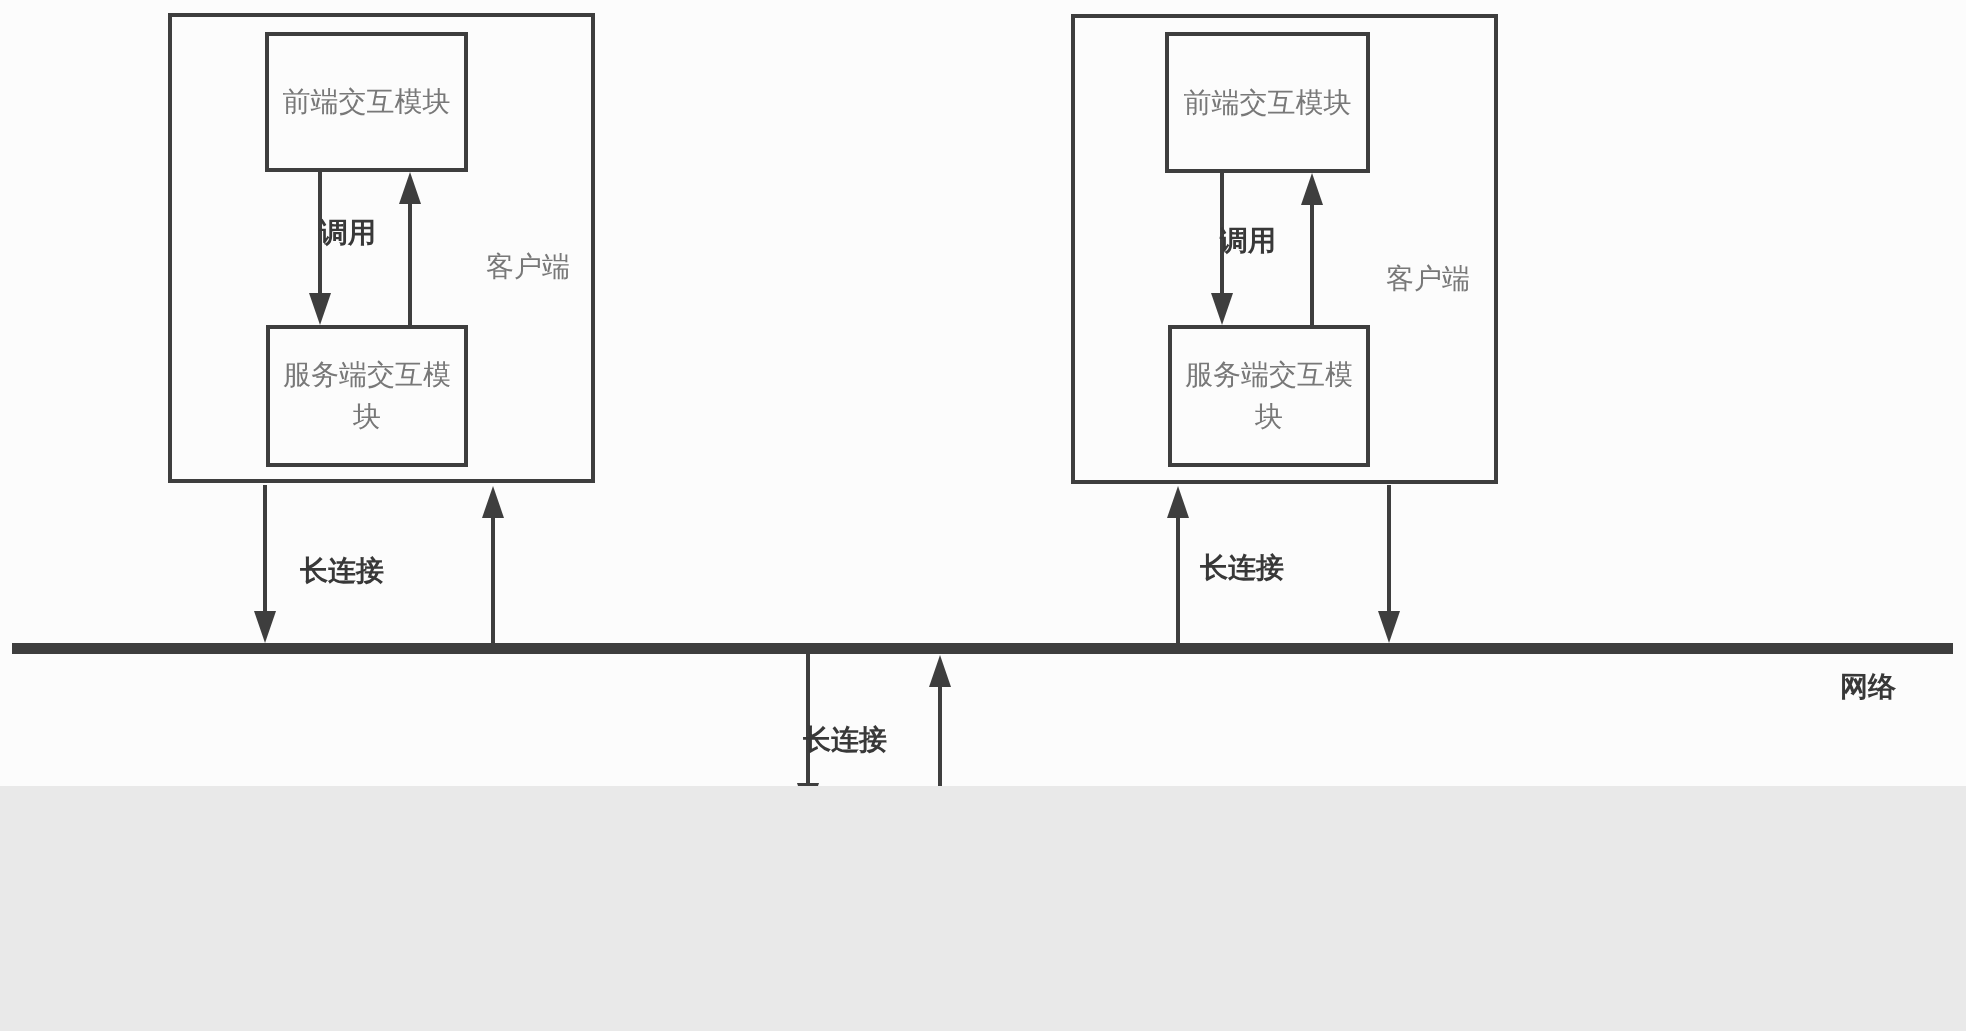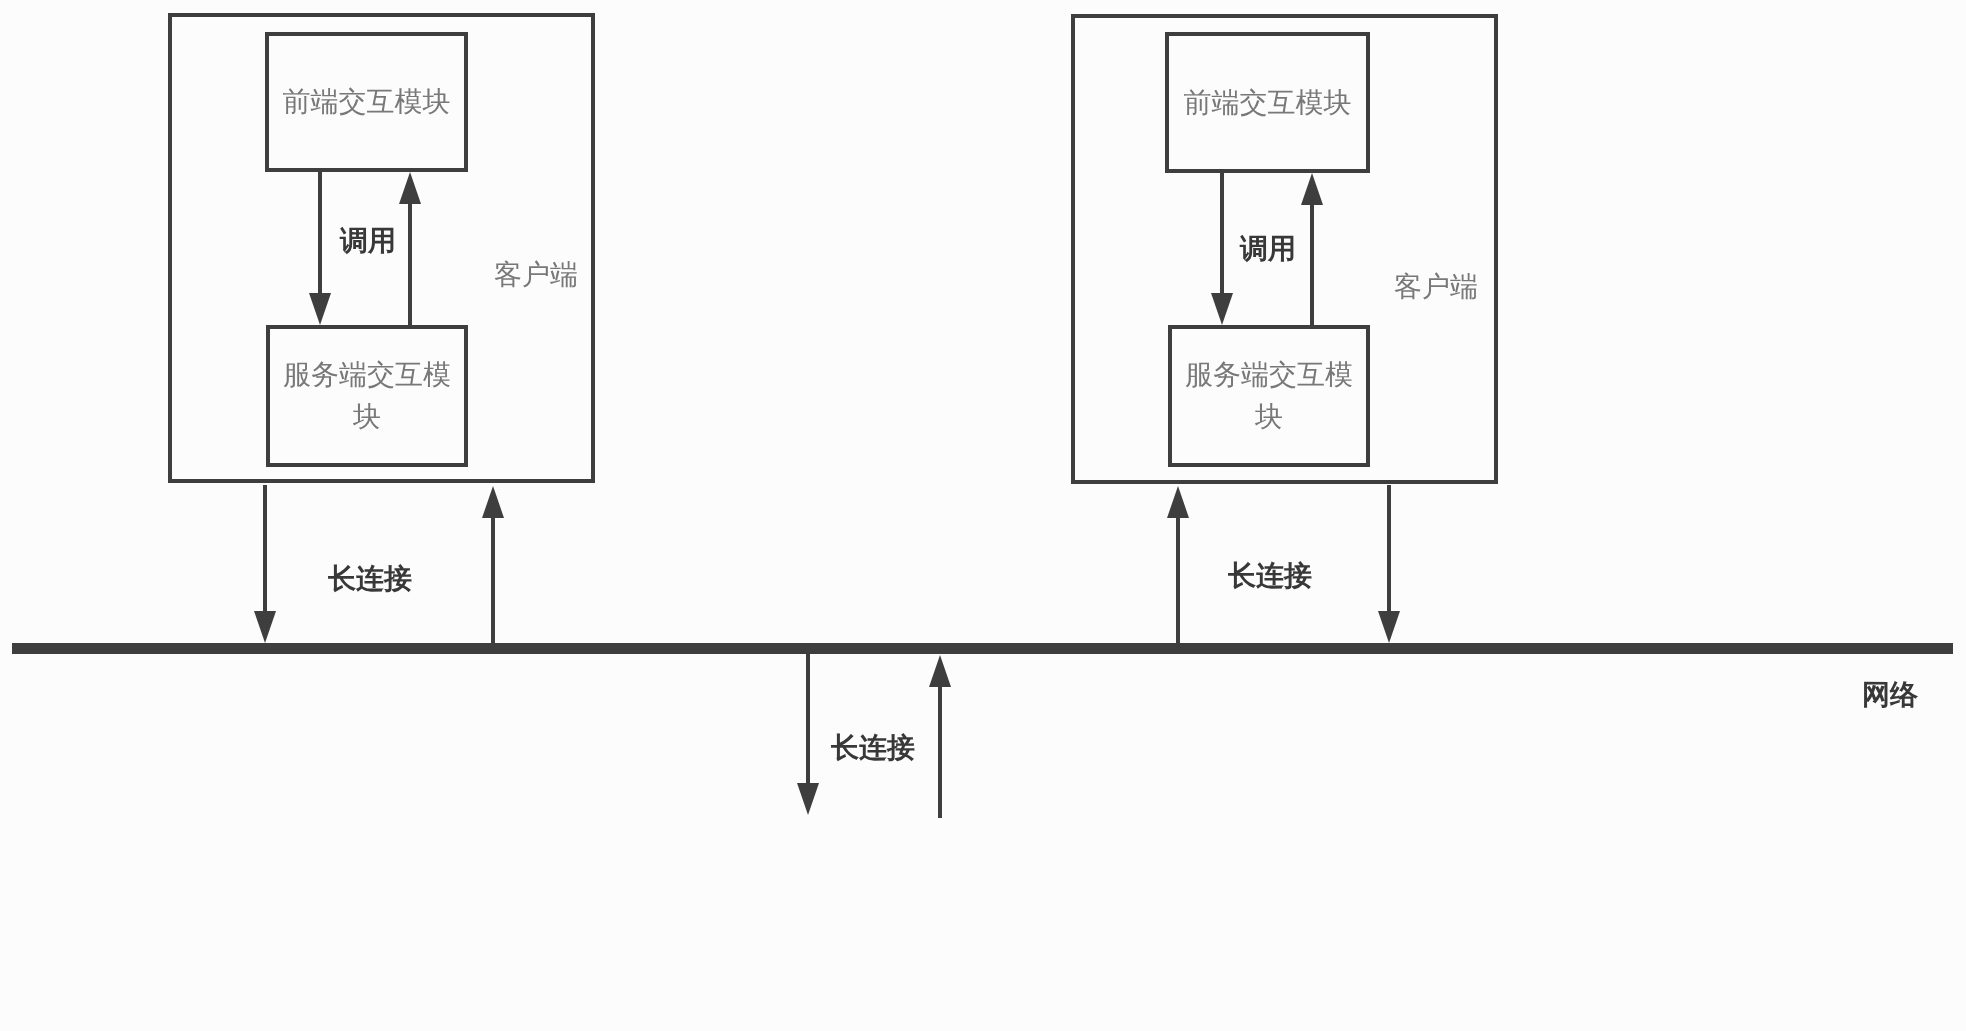--- a/index.html
+++ b/index.html
@@ -3,21 +3,21 @@
 <meta charset="utf-8">
 <style>
   :root{
     --ink:#3e3e3e;
     --muted:#787878;
     --bg:#fcfcfc;
   }
   html,body{margin:0;padding:0;background:#e9e9e9;}
   .stage{
     position:relative;
-    width:1966px;height:1031px;
+    width:1966px;height:786px;
     background:var(--bg);
     overflow:hidden;
     font-family:"Liberation Sans","DejaVu Sans",sans-serif;
   }
   .group{position:absolute;inset:0;}
   .box{
     position:absolute;
     box-sizing:border-box;
     border:4px solid var(--ink);
     background:var(--bg);
@@ -25,23 +25,21 @@
     text-align:center;
   }
   .module-label{
     color:var(--muted);
     font-size:28px;
     line-height:1.5;
     padding:0 10px;
   }
   .float-label{
     position:absolute;
-    text-align:center;
     white-space:nowrap;
-    margin-top:8px;
   }
   .container-label{color:var(--muted);font-size:28px;}
   .edge-label{color:#383838;font-size:28px;font-weight:bold;}
   .vline{position:absolute;width:4px;background:var(--ink);}
   .head-down{
     position:absolute;width:0;height:0;
     border-left:11px solid transparent;
     border-right:11px solid transparent;
     border-top:32px solid var(--ink);
   }

